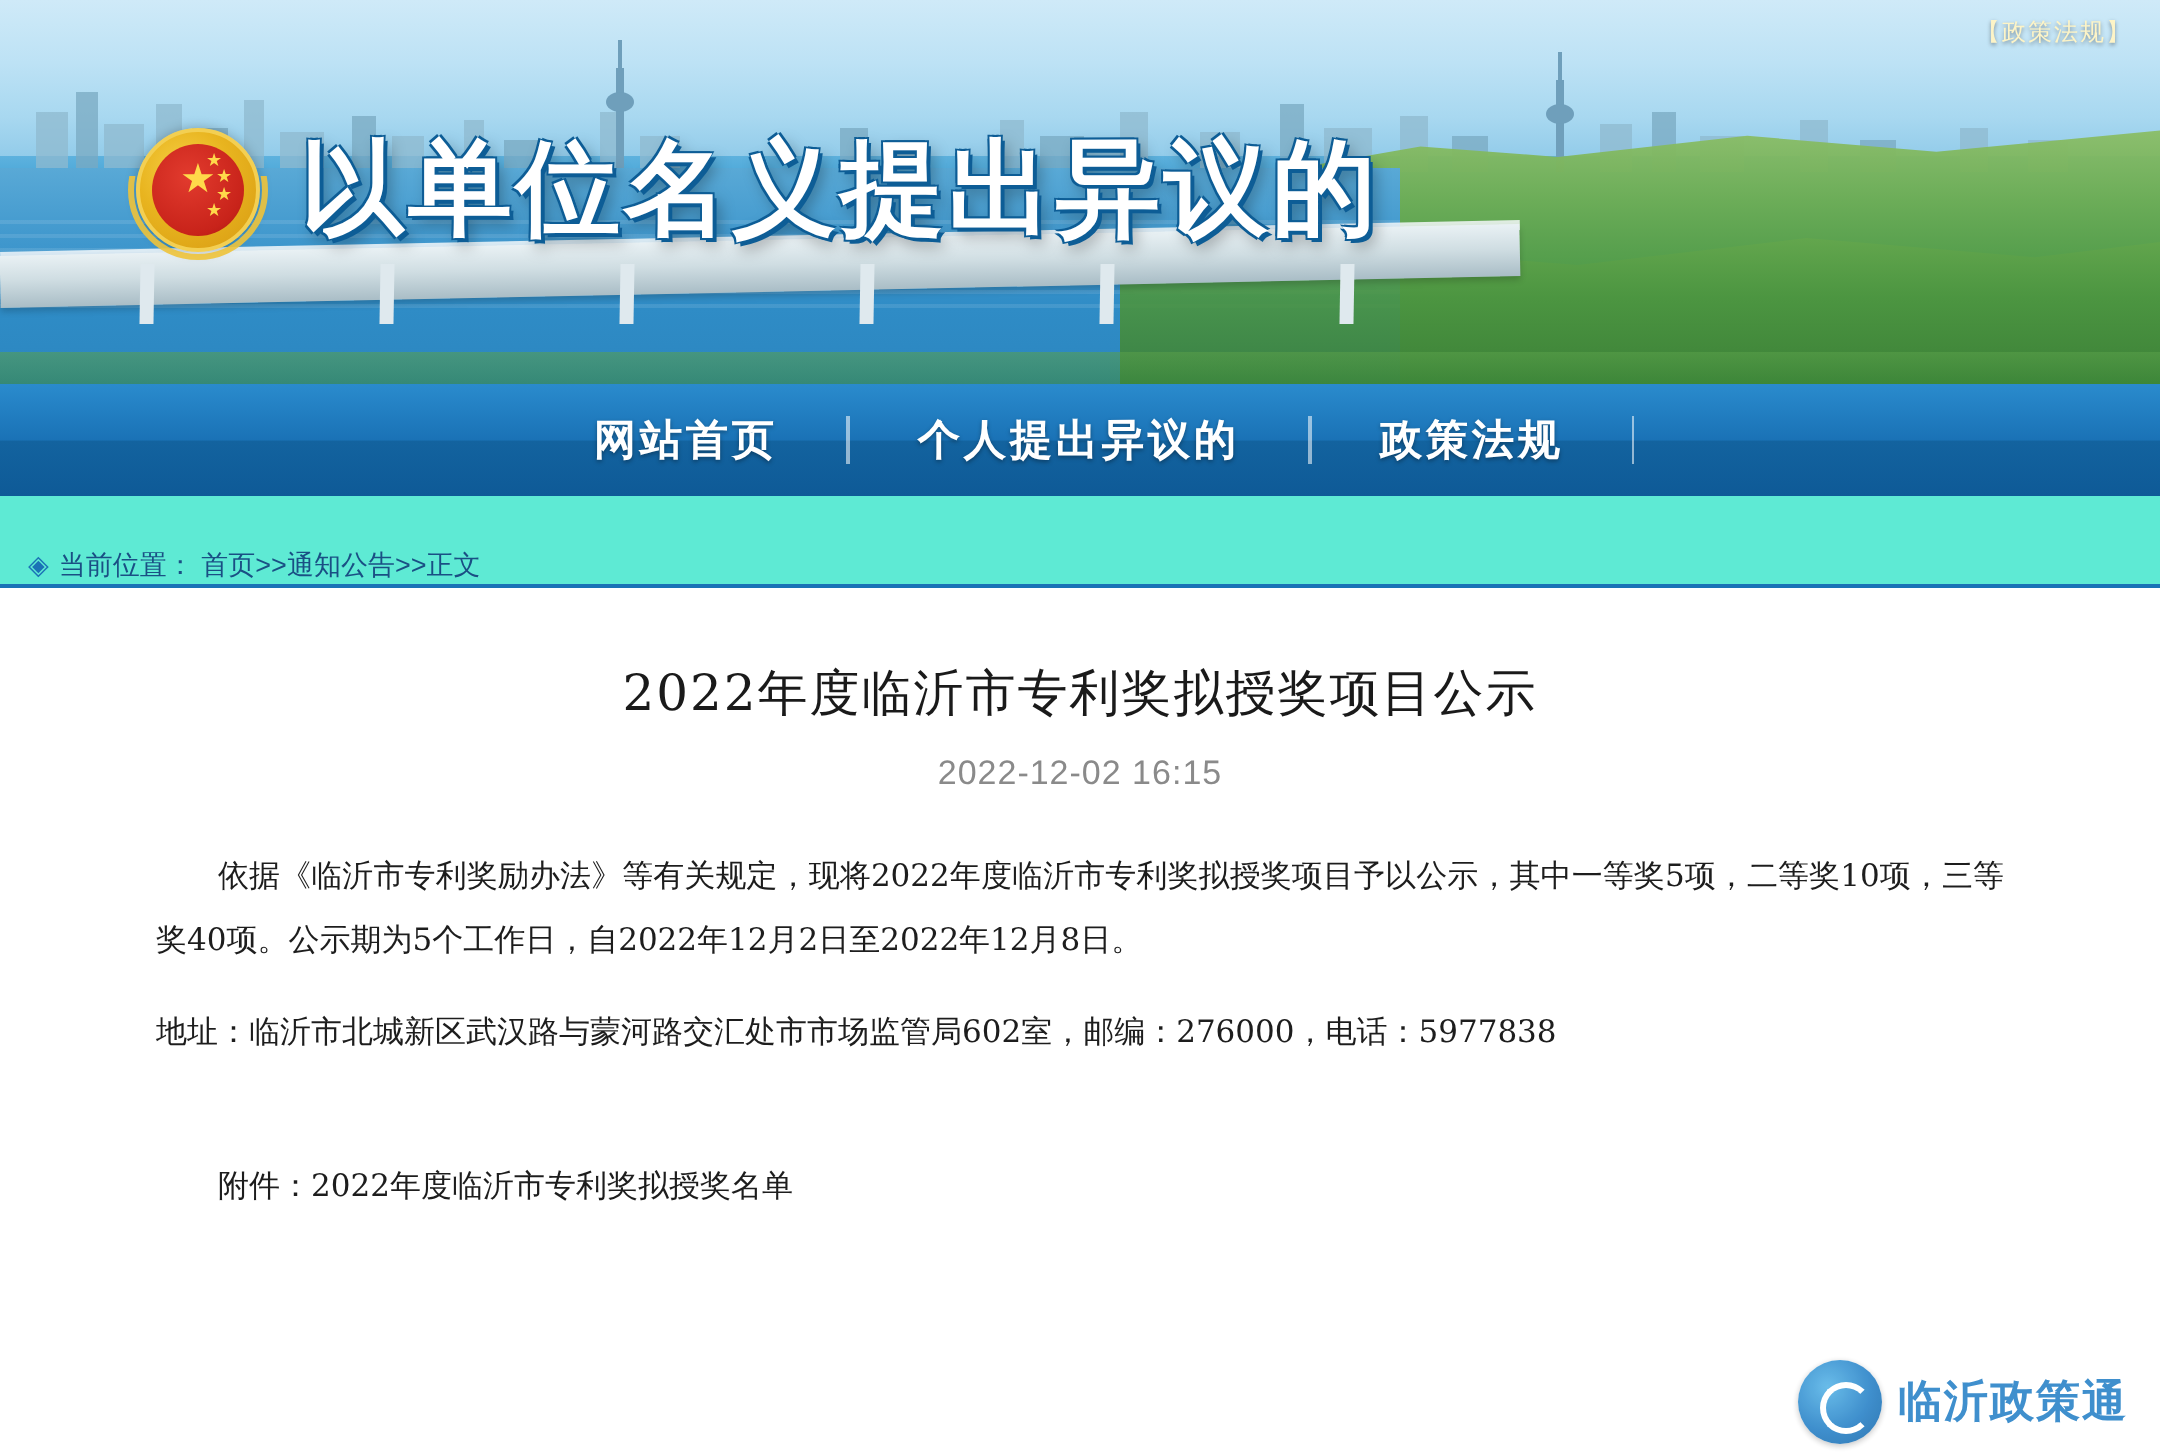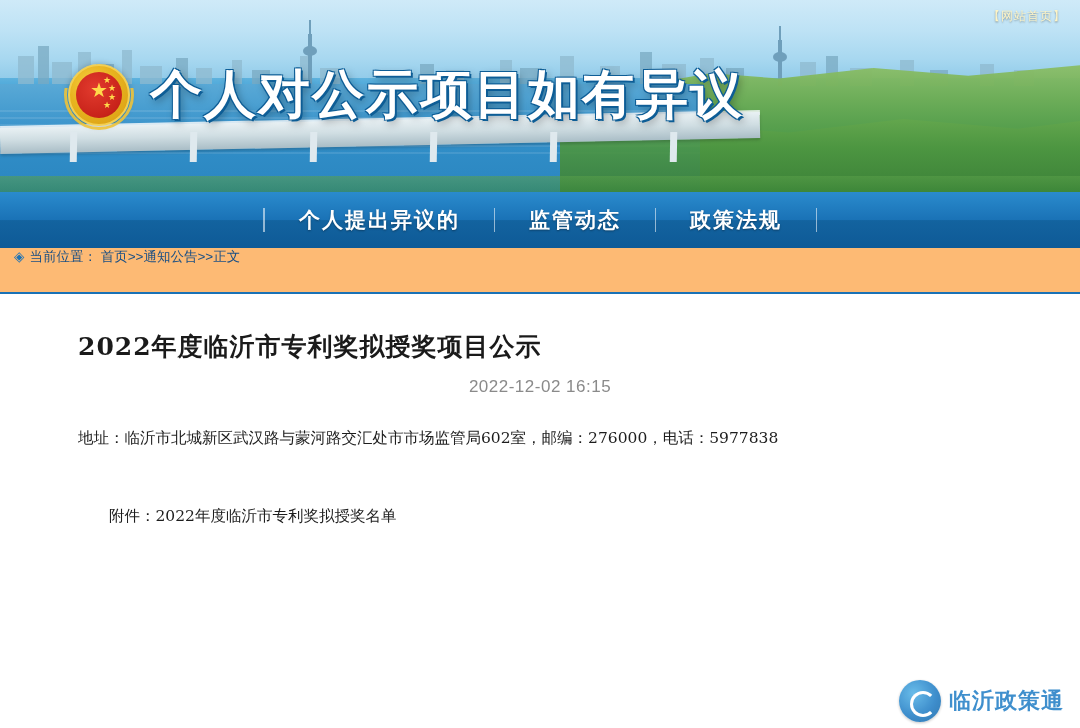--- a/index.html
+++ b/index.html
@@ -165,43 +165,43 @@
   .nav-sep {
     width: 1px; height: 24px;
     background: rgba(255,255,255,.55);
   }
 
   
   .crumb-wrap {
     position: relative;
     width: 1080px;
     height: 46px;
-    background: #fdba74;
+    background: #5eead4;
     border-bottom: 2px solid #1a72b6;
-    display: flex; align-items: flex-start;
+    display: flex; align-items: flex-end;
   }
   .crumb {
     margin-left: 14px;
     font-size: 13.5px;
     color: #1a4f84;
     white-space: nowrap;
   }
   .crumb .bullet { color: #1a72b6; margin-right: 5px; }
 
   
   .article {
     position: relative;
     width: 1080px;
     padding: 30px 78px 0 78px;
   }
   .art-title {
-    text-align: left;
+    text-align: center;
     font-family: "DejaVu Serif", "Liberation Serif", serif;
     font-size: 25px;
-    font-weight: bold;
+    font-weight: normal;
     color: #1a1a1a;
     letter-spacing: 1px;
     margin-top: 6px;
   }
   .art-date {
     text-align: center;
     font-size: 17px;
     color: #8a8a8a;
     margin-top: 14px;
     letter-spacing: .5px;
@@ -311,47 +311,48 @@
       <div class="inner"></div>
       <div class="wheat"></div>
       <div class="wheat2"></div>
       <span class="star s1">★</span>
       <span class="star s2">★</span>
       <span class="star s3">★</span>
       <span class="star s4">★</span>
       <span class="star s5">★</span>
     </div>
 
-    <div class="site-title">个人对公示项目如有异议</div>
-
-    <div class="accessibility">【网站首页】</div>
+    <div class="site-title">以单位名义提出异议的</div>
+
+    <div class="accessibility">【政策法规】</div>
   </div>
 
   <div class="nav">
+    <div class="nav-item">网站首页</div>
     <div class="nav-sep"></div>
     <div class="nav-sep"></div>
     <div class="nav-item">个人提出异议的</div>
     <div class="nav-sep"></div>
-    <div class="nav-item">监管动态</div>
     <div class="nav-sep"></div>
     <div class="nav-item">政策法规</div>
     <div class="nav-sep"></div>
   </div>
 
   <div class="crumb-wrap">
     <div class="crumb">
       <span class="bullet">◈</span><span>当前位置：</span>&nbsp;<span>首页</span><span>&gt;&gt;</span><span>通知公告</span><span>&gt;&gt;</span><span>正文</span>
     </div>
   </div>
 
   <div class="article">
     <div class="art-title">2022年度临沂市专利奖拟授奖项目公示</div>
     <div class="art-date">2022-12-02  16:15</div>
 
     <div class="art-body">
+      <p class="p-indent">依据《临沂市专利奖励办法》等有关规定，现将2022年度临沂市专利奖拟授奖项目予以公示，其中一等奖5项，二等奖10项，三等奖40项。公示期为5个工作日，自2022年12月2日至2022年12月8日。</p>
       <p class="p-plain">地址：临沂市北城新区武汉路与蒙河路交汇处市市场监管局602室，邮编：276000，电话：5977838</p>
       <p class="p-attach">附件：2022年度临沂市专利奖拟授奖名单</p>
     </div>
 
   </div>
 
   <div class="wm">
     <div class="wm-logo"></div>
     <div class="wm-text">临沂政策通</div>
   </div>

